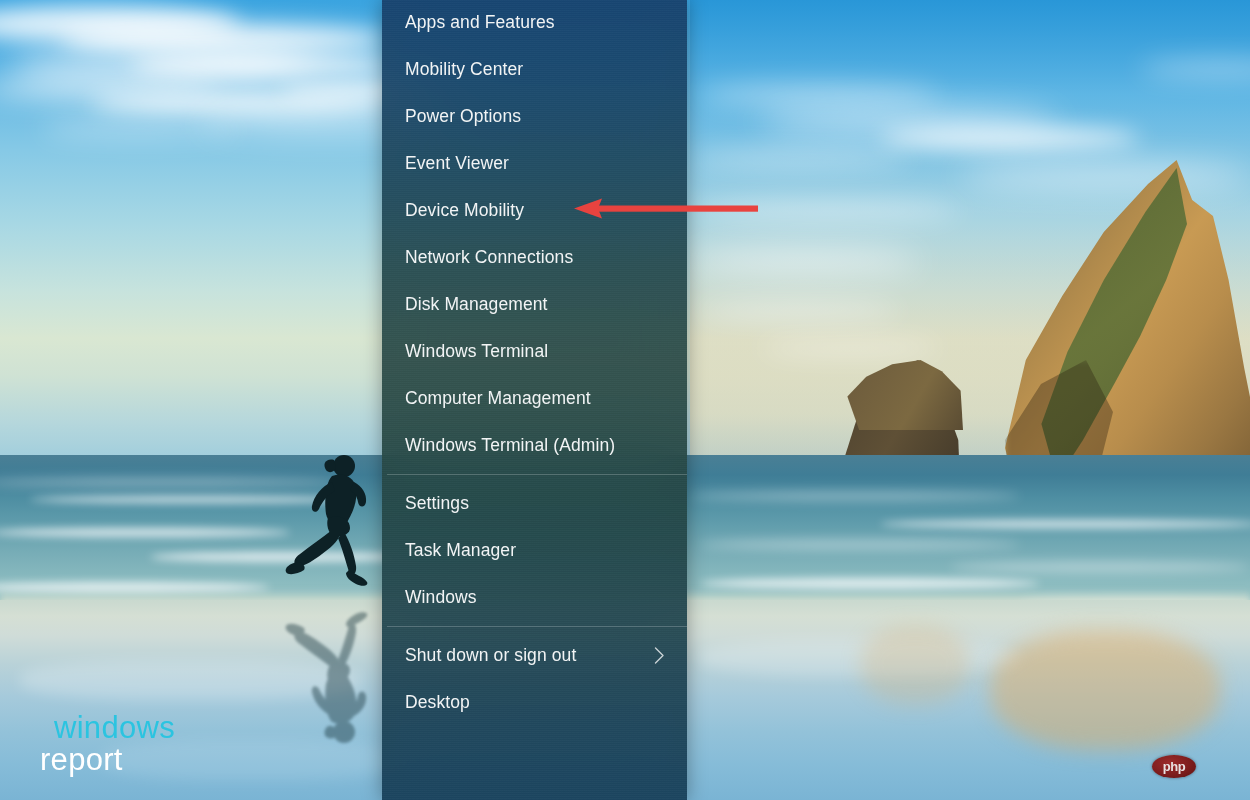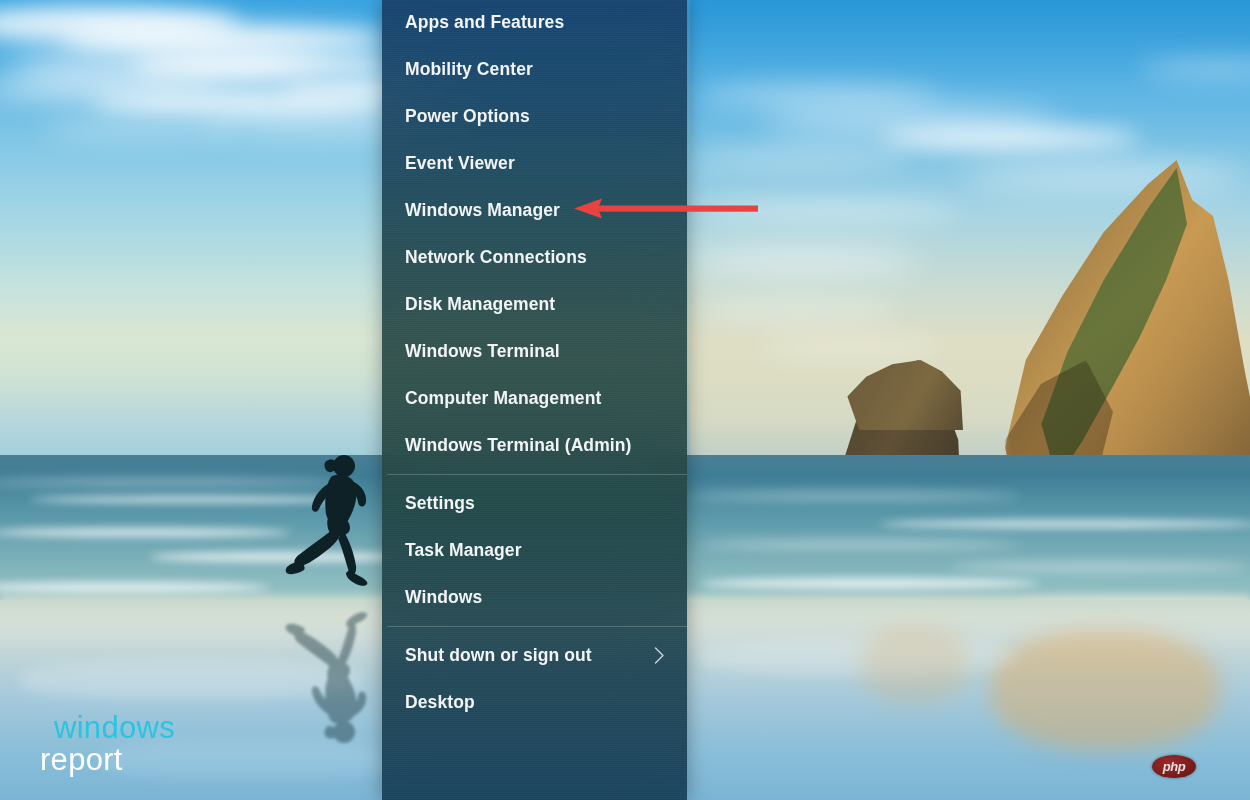--- a/index.html
+++ b/index.html
@@ -223,21 +223,20 @@
     width: 44px; height: 23px;
     border-radius: 50%;
     background: radial-gradient(ellipse at 40% 35%, #9c2b2b 0%, #7d1d1d 55%, #5e1212 100%);
     display: flex; align-items: center; justify-content: center;
     box-shadow: 0 0 3px rgba(0,0,0,0.45);
   }
   .php-logo span {
     color: #e8e0e0;
     font-size: 13px;
     font-weight: 700;
-    font-style: italic;
     letter-spacing: -0.4px;
     line-height: 1;
   }
 
   
   .winx-menu {
     position: absolute;
     left: 382px; top: -1px;
     width: 305px; height: 802px;
     background: linear-gradient(to bottom,
@@ -267,21 +266,21 @@
     padding: 0;
   }
   .winx-item {
     position: relative;
     height: 47px;
     display: flex;
     align-items: center;
     padding: 0 14px 0 23px;
     color: #f2f4f5;
     font-size: 17.5px;
-    font-weight: 700;
+    font-weight: 400;
     letter-spacing: 0.1px;
     cursor: default;
     white-space: nowrap;
   }
   .winx-item .label { flex: 1 1 auto; }
   .winx-item .chev {
     flex: 0 0 auto;
     margin-right: 8px;
     opacity: 0.85;
     display: flex; align-items: center;
@@ -423,21 +422,21 @@
       <div class="winx-item">
         <span class="label">Mobility Center</span>
       </div>
       <div class="winx-item">
         <span class="label">Power Options</span>
       </div>
       <div class="winx-item">
         <span class="label">Event Viewer</span>
       </div>
       <div class="winx-item">
-        <span class="label">Windows Manager</span>
+        <span class="label">Device Mobility</span>
       </div>
       <div class="winx-item">
         <span class="label">Network Connections</span>
       </div>
       <div class="winx-item">
         <span class="label">Disk Management</span>
       </div>
       <div class="winx-item">
         <span class="label">Windows Terminal</span>
       </div>

